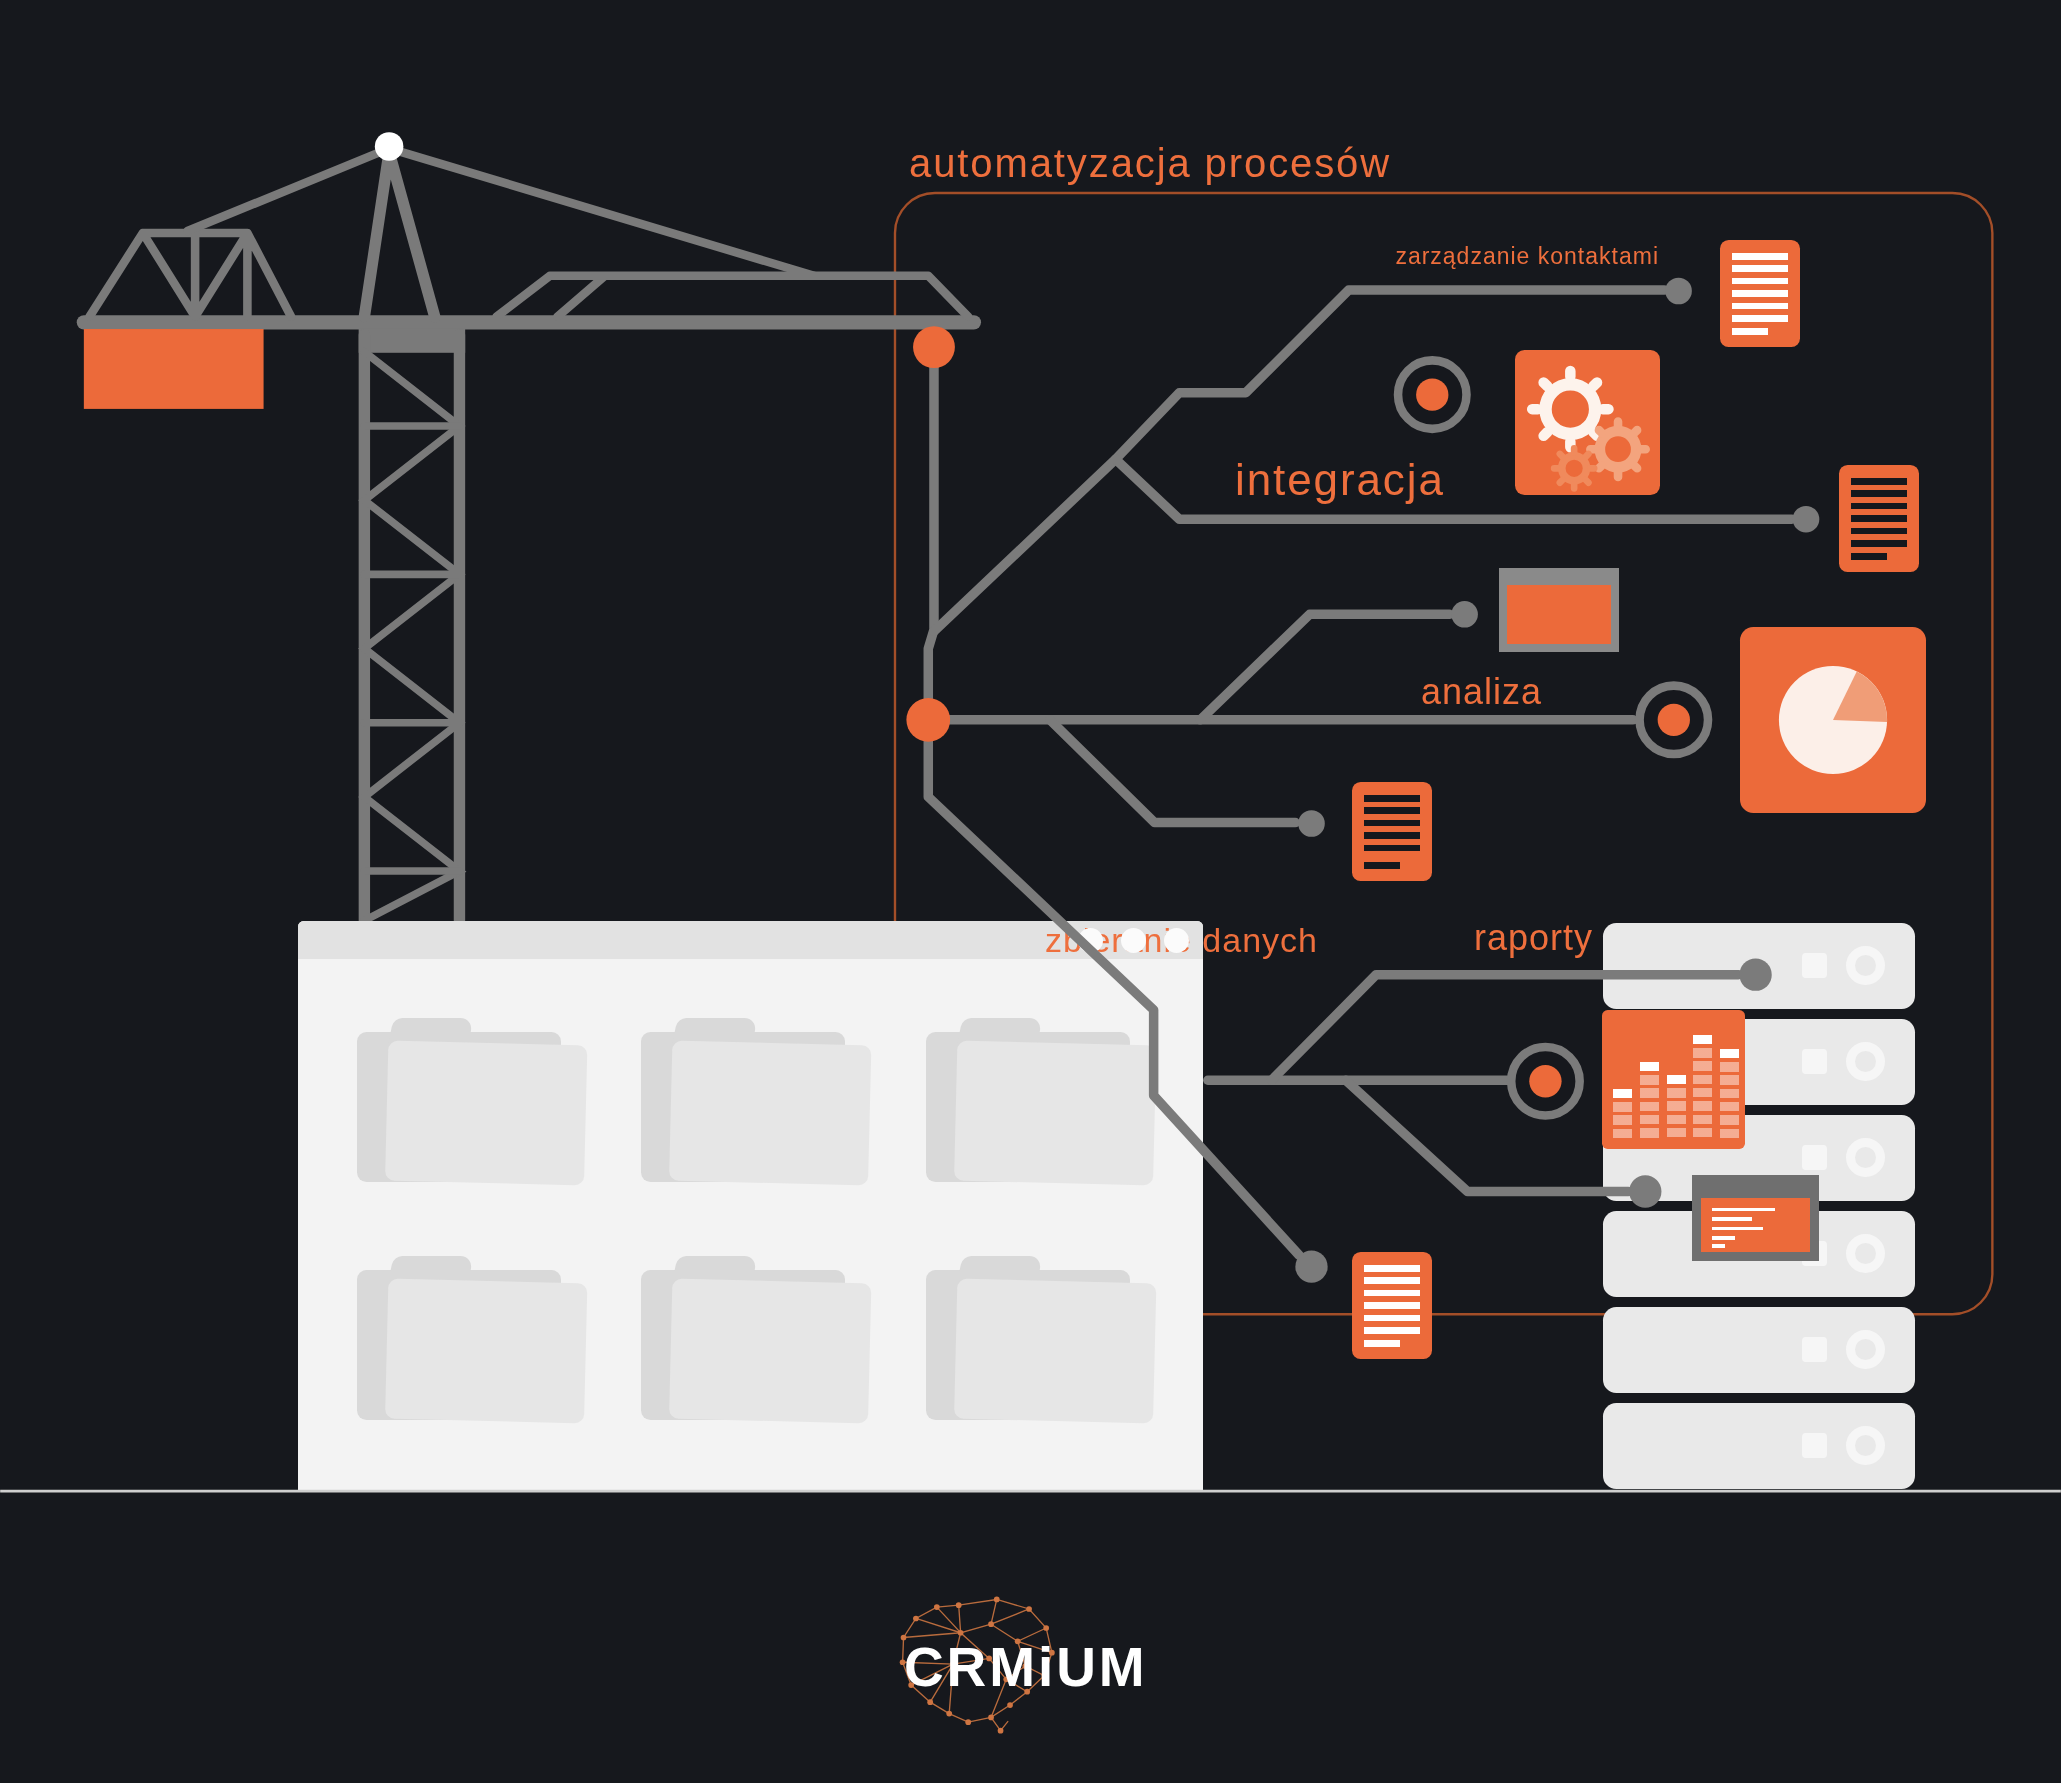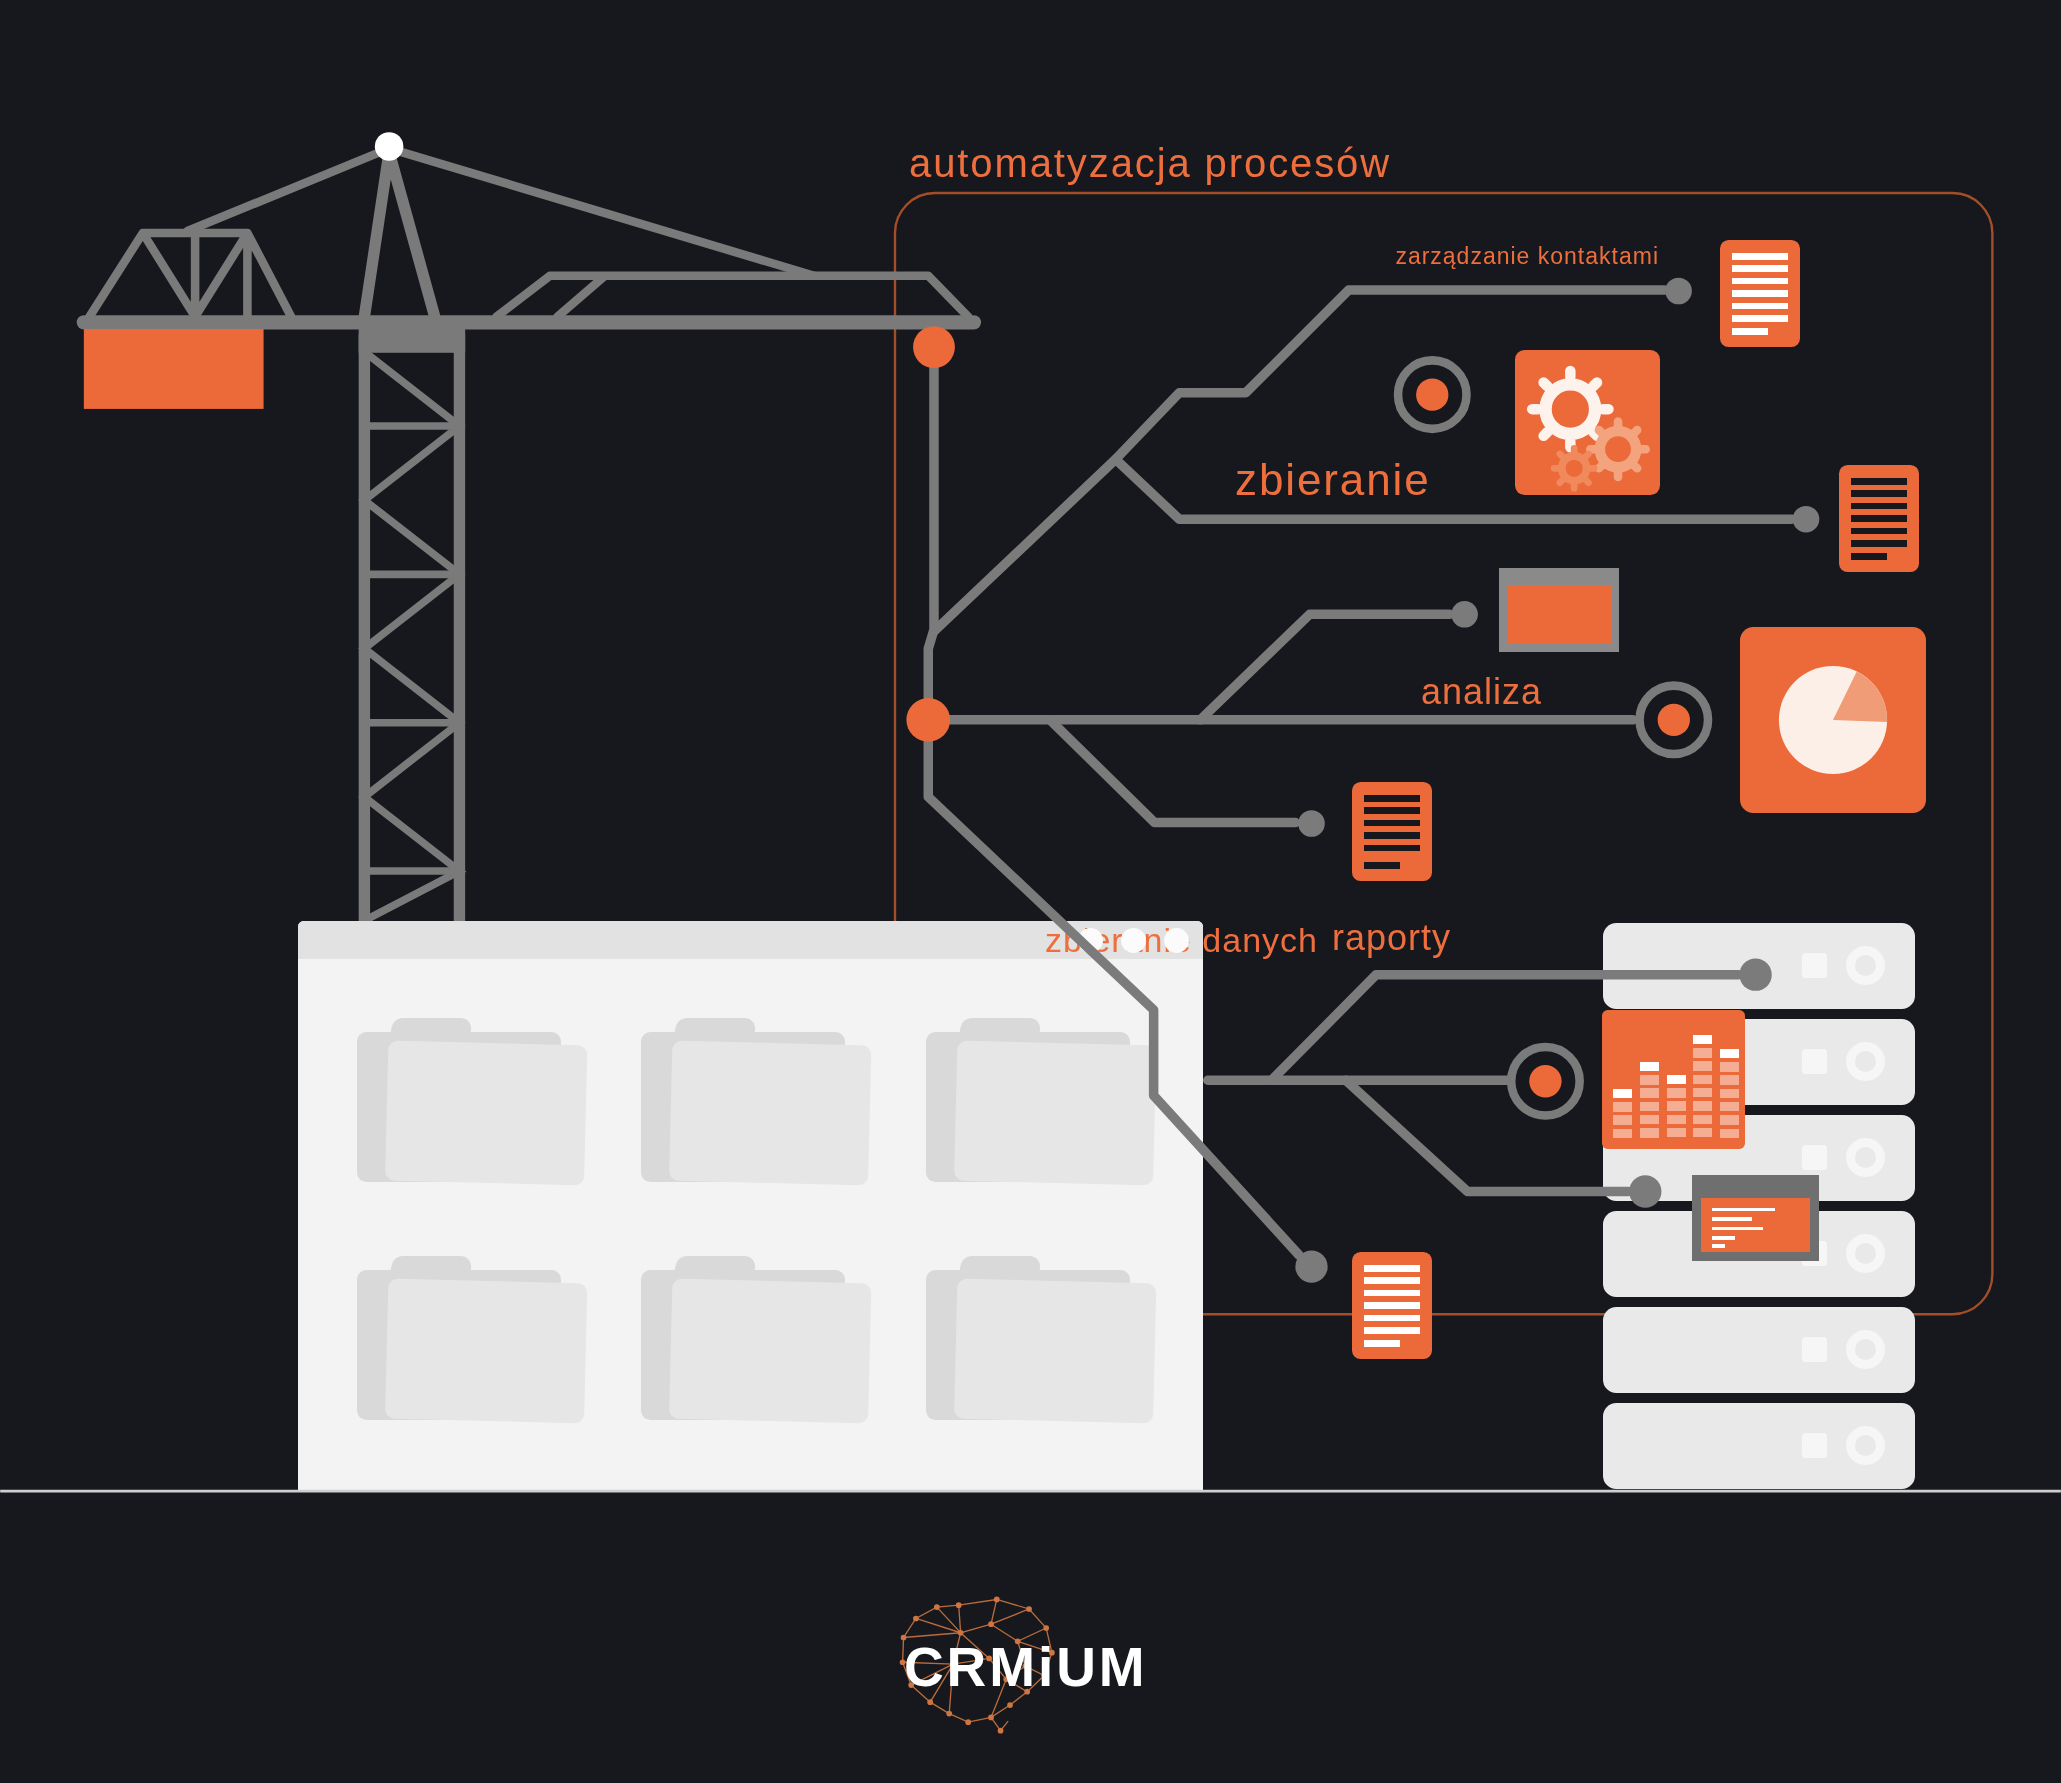--- a/index.html
+++ b/index.html
@@ -8,21 +8,21 @@
   .abs{position:absolute;}
   svg.layer{position:absolute;left:0;top:0;pointer-events:none;}
   .z1{z-index:1}.z2{z-index:2}.z4{z-index:4}.z5{z-index:5}.z6{z-index:6}
 
   
   .lbl{color:#ee6f3d;white-space:nowrap;}
   .lbl-automation{left:909px;top:141px;font-size:40px;letter-spacing:1.9px;}
   .lbl-contacts{left:1260px;top:243px;width:399px;text-align:right;font-size:23px;letter-spacing:1px;}
   .lbl-integration{left:1235px;top:455px;font-size:44px;letter-spacing:1.9px;}
   .lbl-analysis{left:1332px;top:671px;width:299px;text-align:center;font-size:36px;letter-spacing:1px;}
-  .lbl-reports{left:1332px;top:917px;width:261px;font-size:36px;letter-spacing:1px;}
+  .lbl-reports{left:1332px;top:917px;width:261px;text-align:right;font-size:36px;letter-spacing:1px;}
   .lbl-collect{left:666px;top:0px;width:354px;text-align:right;font-size:34px;letter-spacing:1px;line-height:38px;}
   .lbl-logo{left:904px;top:1635px;font-size:55px;font-weight:700;color:#ffffff;letter-spacing:2.9px;}
 
   
   .window{left:298px;top:921px;width:905px;height:571px;background:#f3f3f3;border-radius:5.7px 5.7px 0 0;}
   .titlebar{position:absolute;left:0;top:0;width:100%;height:38px;background:#e2e2e2;border-radius:5.7px 5.7px 0 0;}
   .windot{position:absolute;top:6.7px;width:25px;height:25px;border-radius:50%;background:#fbfbfb;}
   .folder{position:absolute;width:228px;height:167px;}
   .folder .back{position:absolute;left:0;top:17px;width:204px;height:150px;background:#d9d9d9;border-radius:9.5px;}
   .folder .back::before{content:"";position:absolute;top:-14.3px;left:34px;width:80px;height:25px;
@@ -302,19 +302,19 @@
       <div class="tline" style="top:9.5px;width:63px"></div>
       <div class="tline" style="top:19px;width:40px"></div>
       <div class="tline" style="top:28.5px;width:51px"></div>
       <div class="tline" style="top:38px;width:23px"></div>
       <div class="tline" style="top:46px;width:13.3px"></div>
     </div>
   </div>
 
   <div class="abs lbl lbl-automation z6">automatyzacja procesów</div>
   <div class="abs lbl lbl-contacts z6">zarządzanie kontaktami</div>
-  <div class="abs lbl lbl-integration z6">zbieranie</div>
+  <div class="abs lbl lbl-integration z6">integracja</div>
   <div class="abs lbl lbl-analysis z6">analiza</div>
   <div class="abs lbl lbl-reports z6">raporty</div>
   <div class="abs lbl lbl-logo z6">CRMiUM</div>
 
 </div>
 
 
 </body></html>

